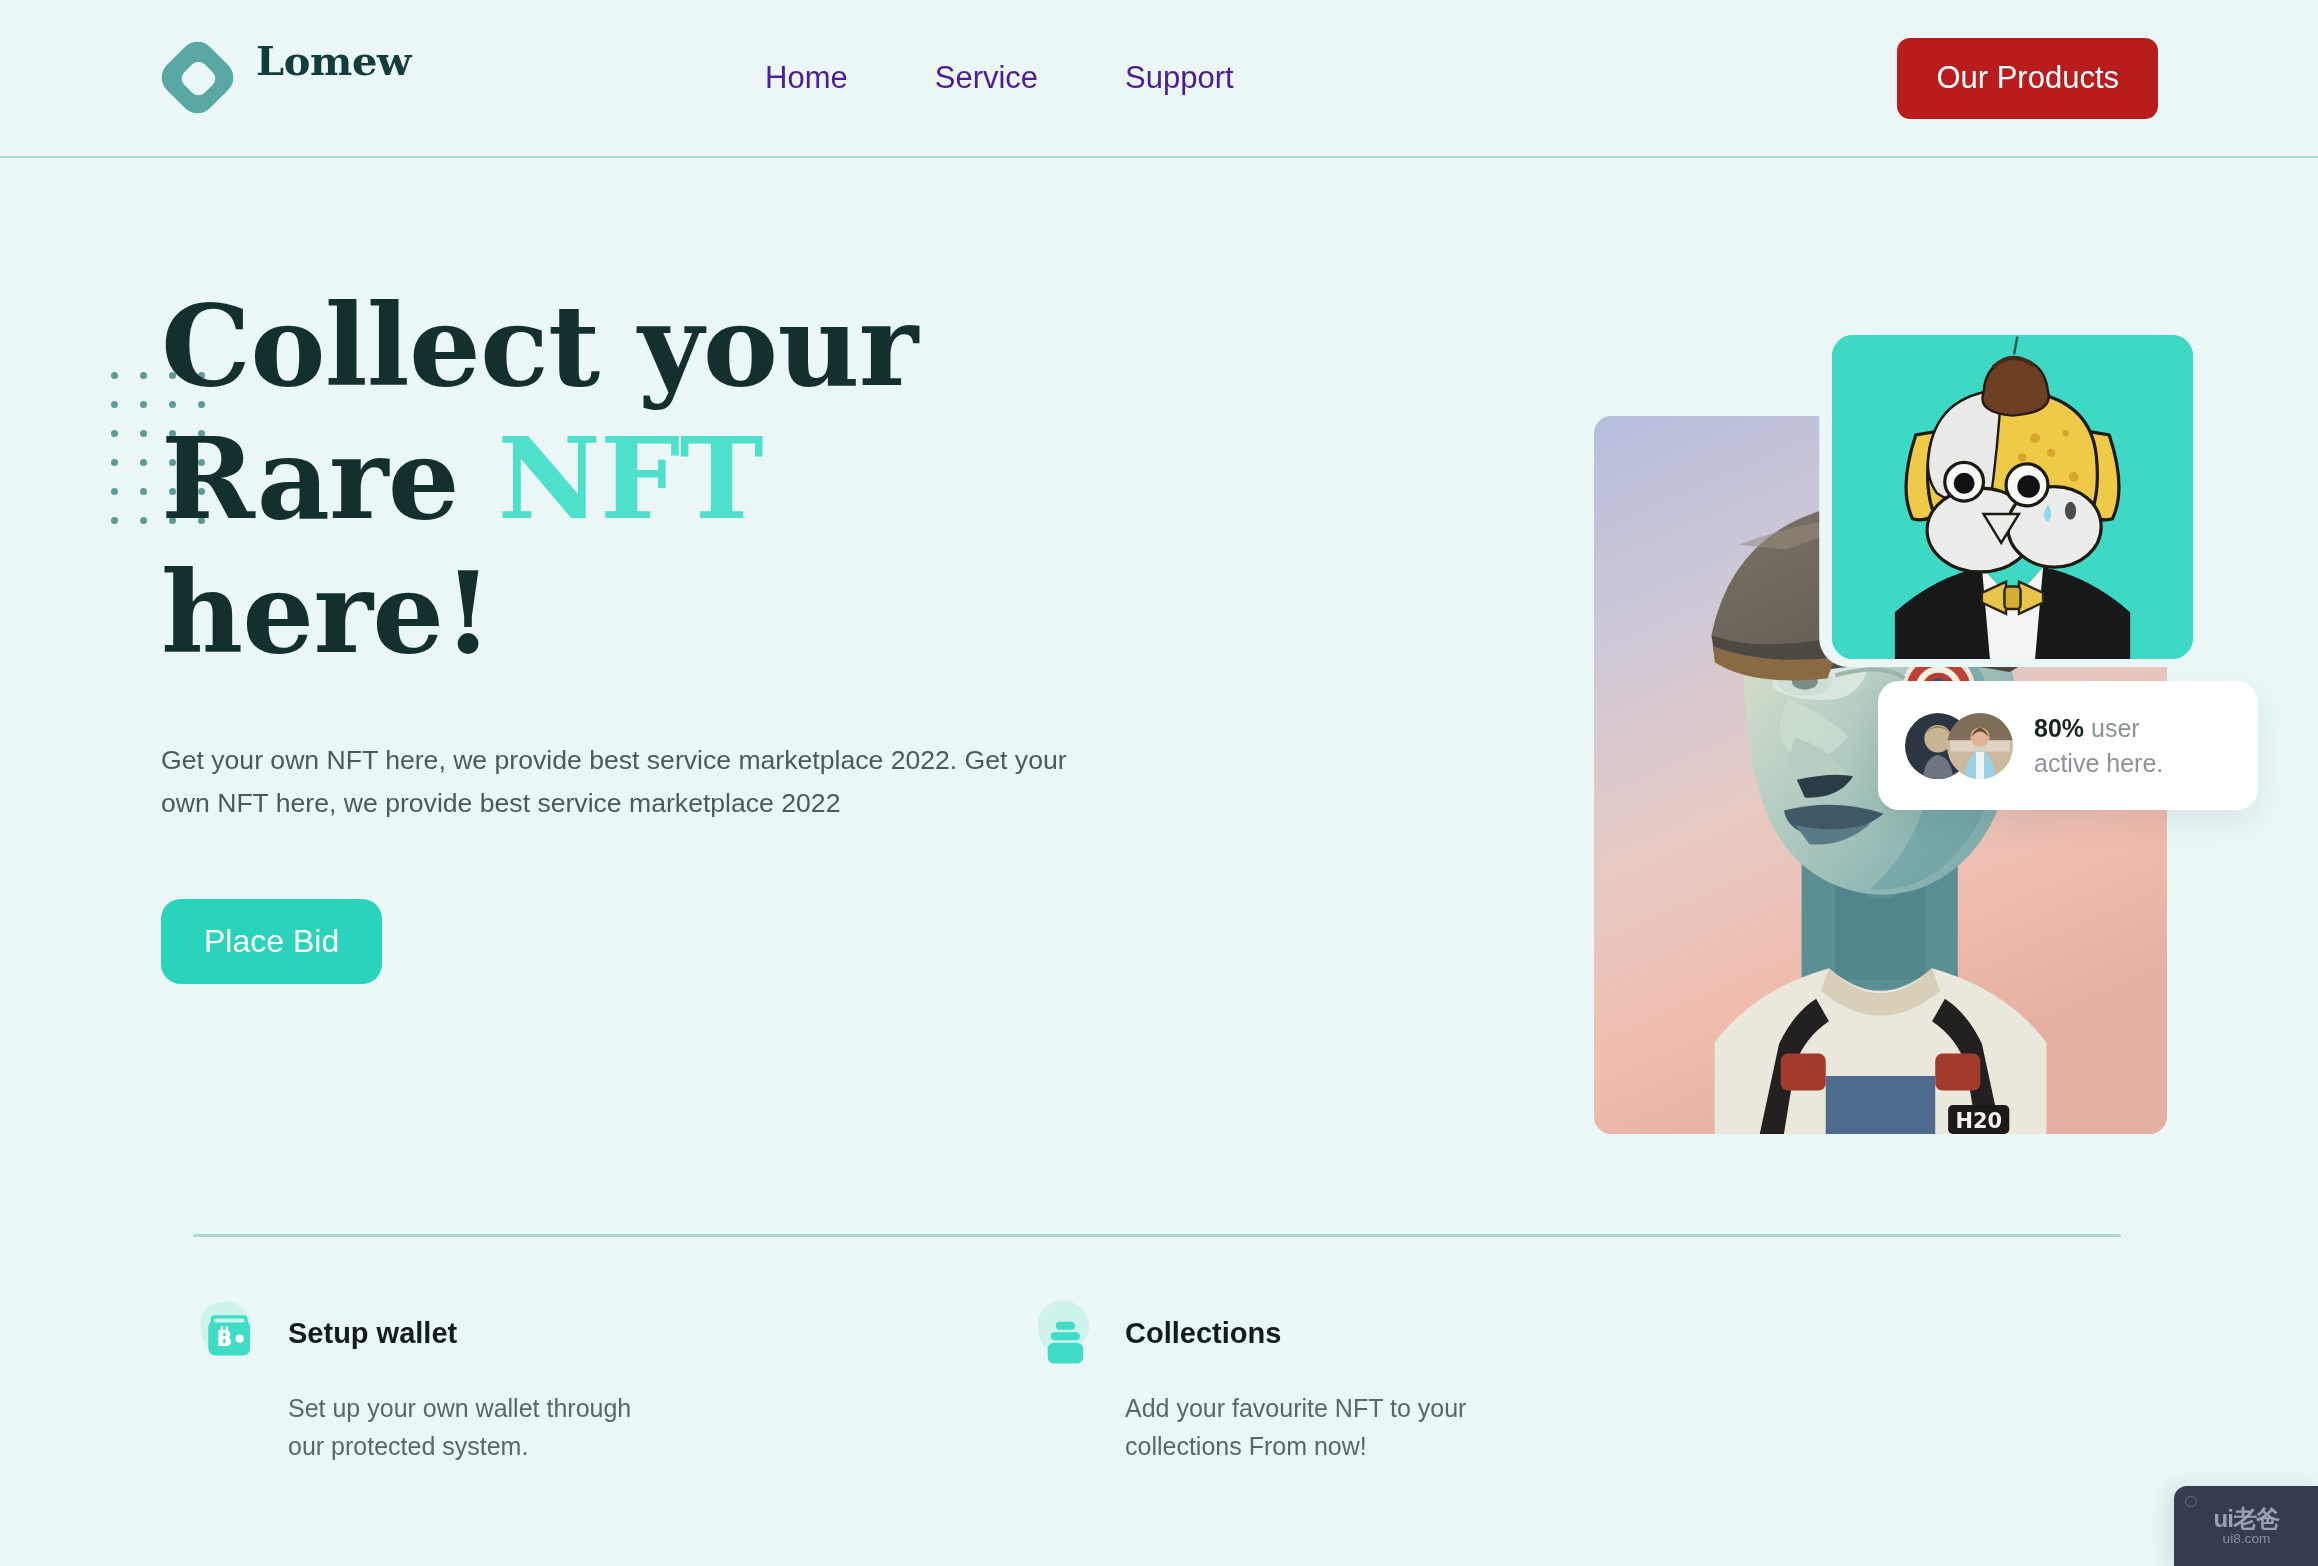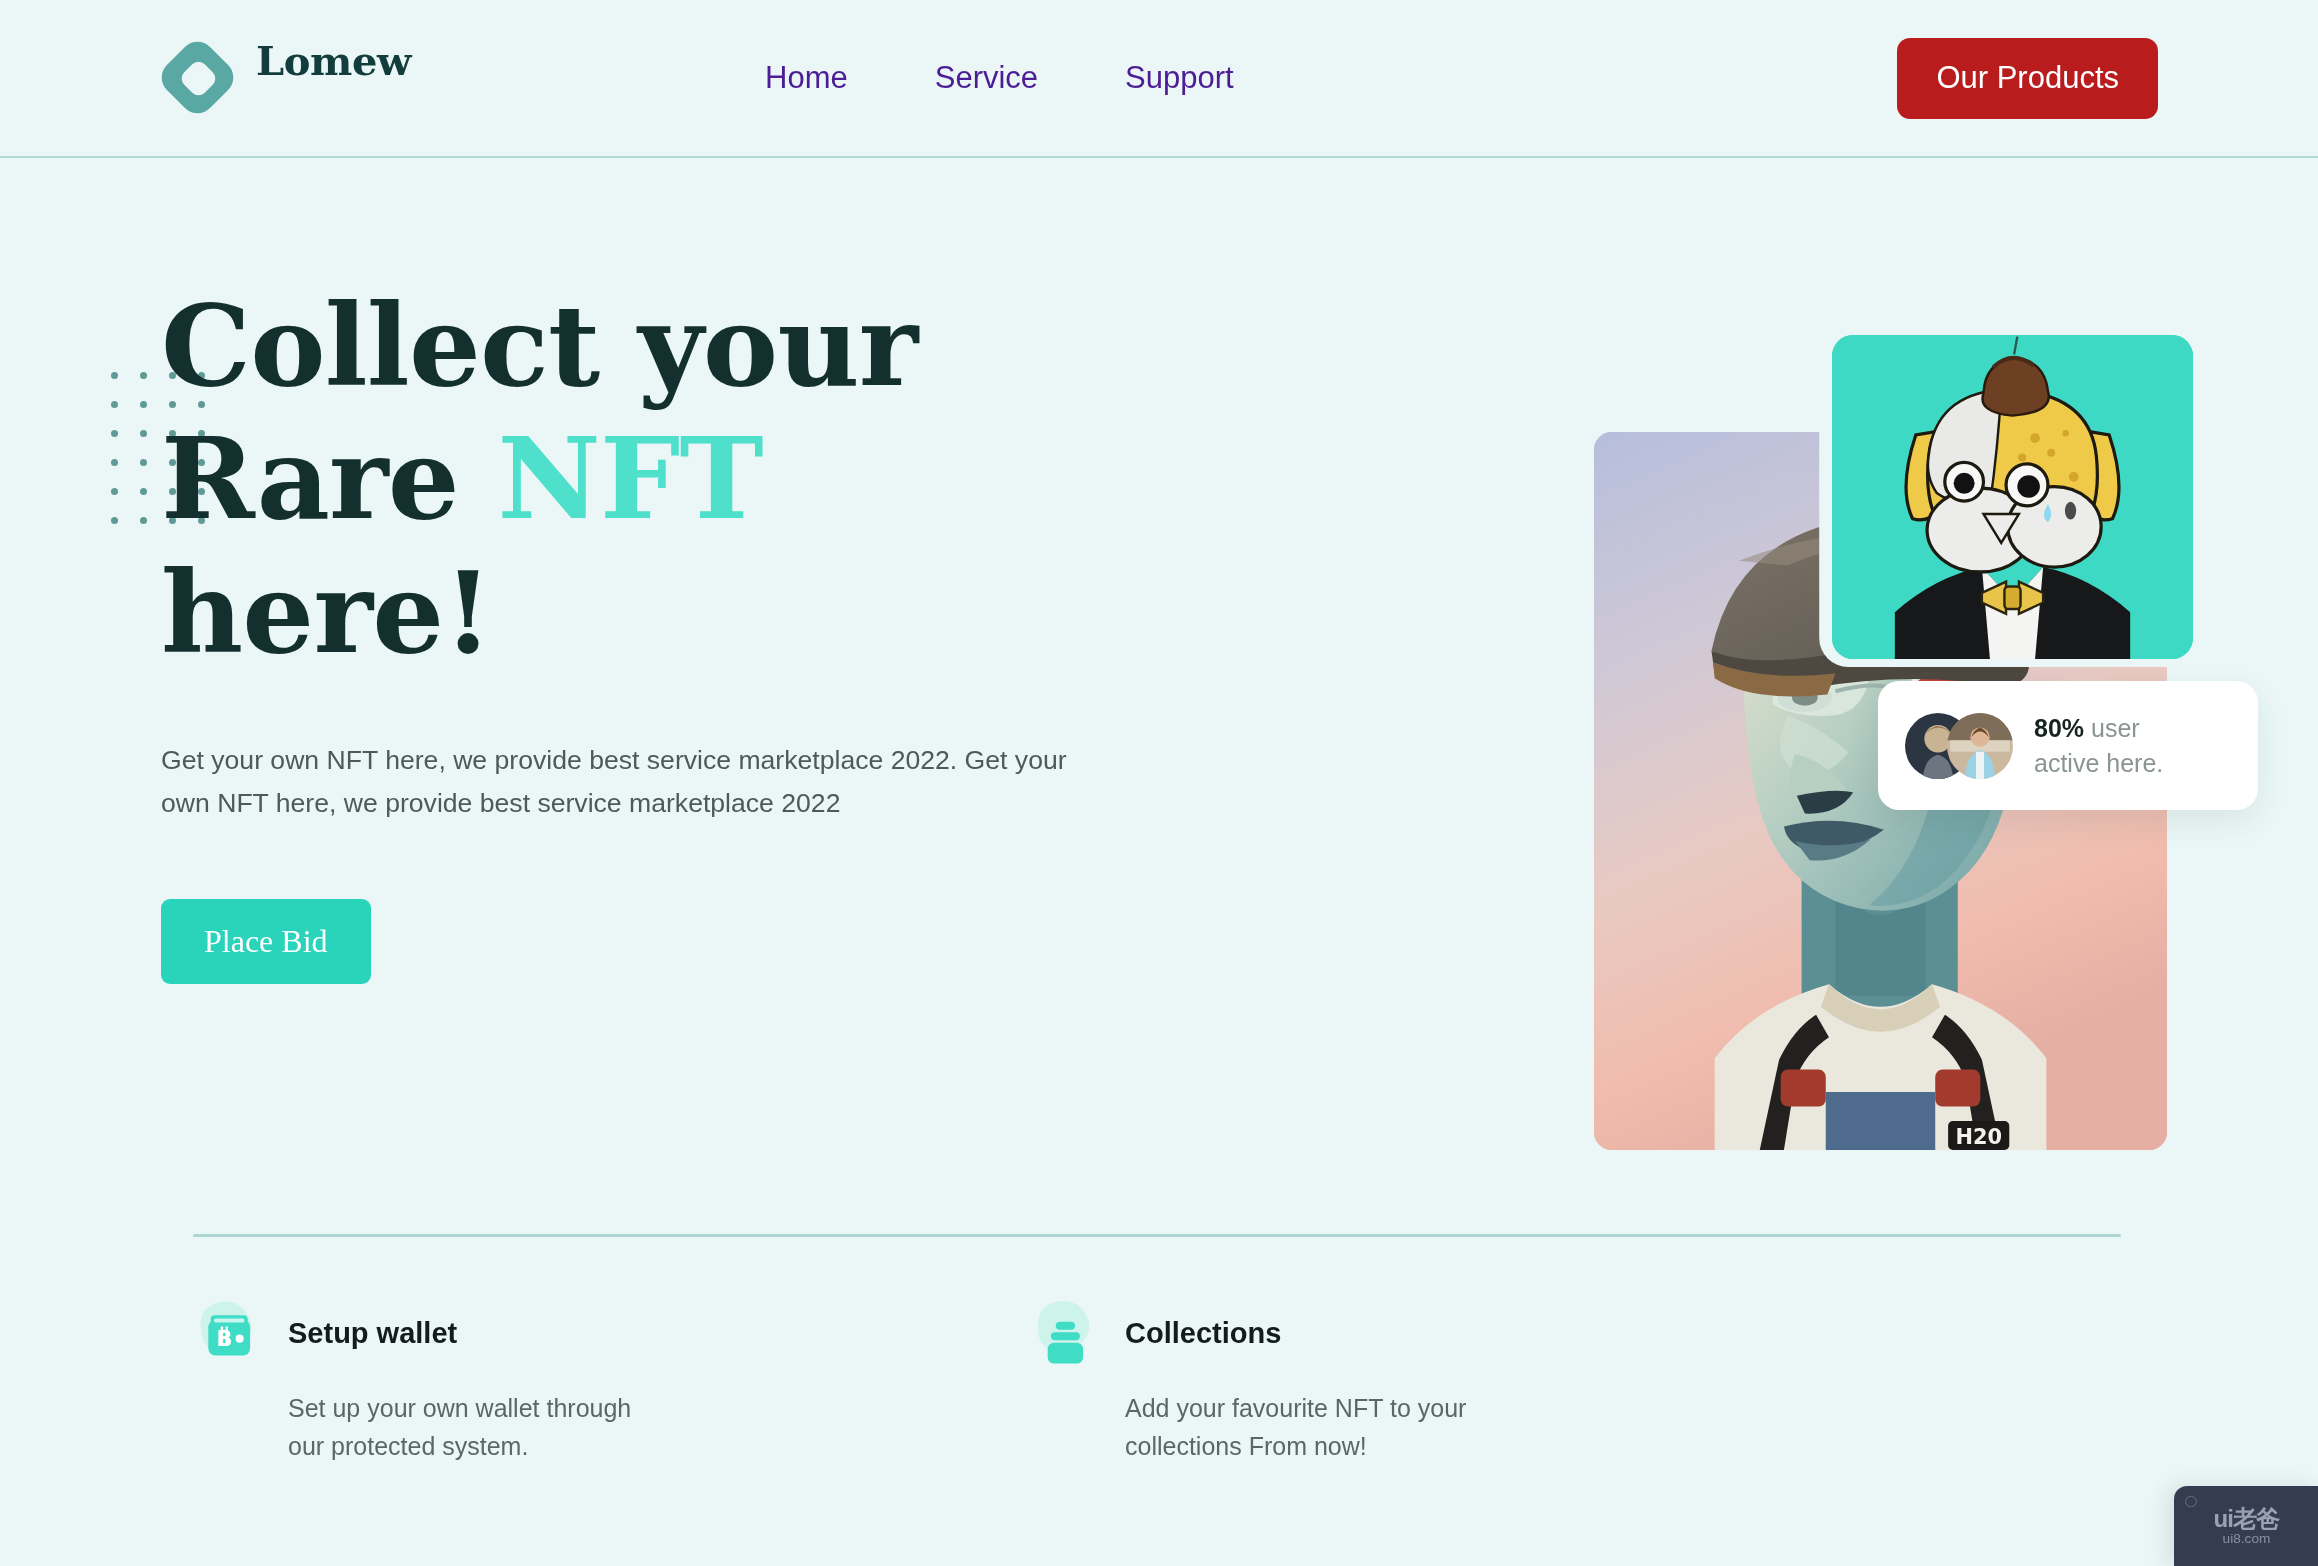--- a/index.html
+++ b/index.html
@@ -138,38 +138,38 @@
     line-height: 1.62;
     color: #4e5a58;
     max-width: 958px;
   }
 
   .bid-btn {
     margin-top: 74px;
     background: #2ad4bb;
     color: #ffffff;
     border: none;
-    border-radius: 9px;
-    font-family: Liberation Serif, serif;
+    border-radius: 20px;
+    font-family: Liberation Sans, sans-serif;
     font-size: 32px;
     padding: 24px 43px;
     cursor: pointer;
   }
 
   
   .hero-right {
     position: relative;
     flex: 1;
     min-height: 926px;
   }
 
   .nft-main {
     position: absolute;
     left: 338px;
-    top: 274px;
+    top: 258px;
     width: 573px;
     height: 718px;
     border-radius: 17.7px;
     overflow: hidden;
     background: linear-gradient(160deg, #b8c0de 0%, #cdc7d8 28%, #e6c8c4 55%, #f0bdb0 78%, #e9b6a8 100%);
   }
   .nft-main svg { display: block; width: 100%; height: 100%; }
 
   .nft-small {
     position: absolute;

